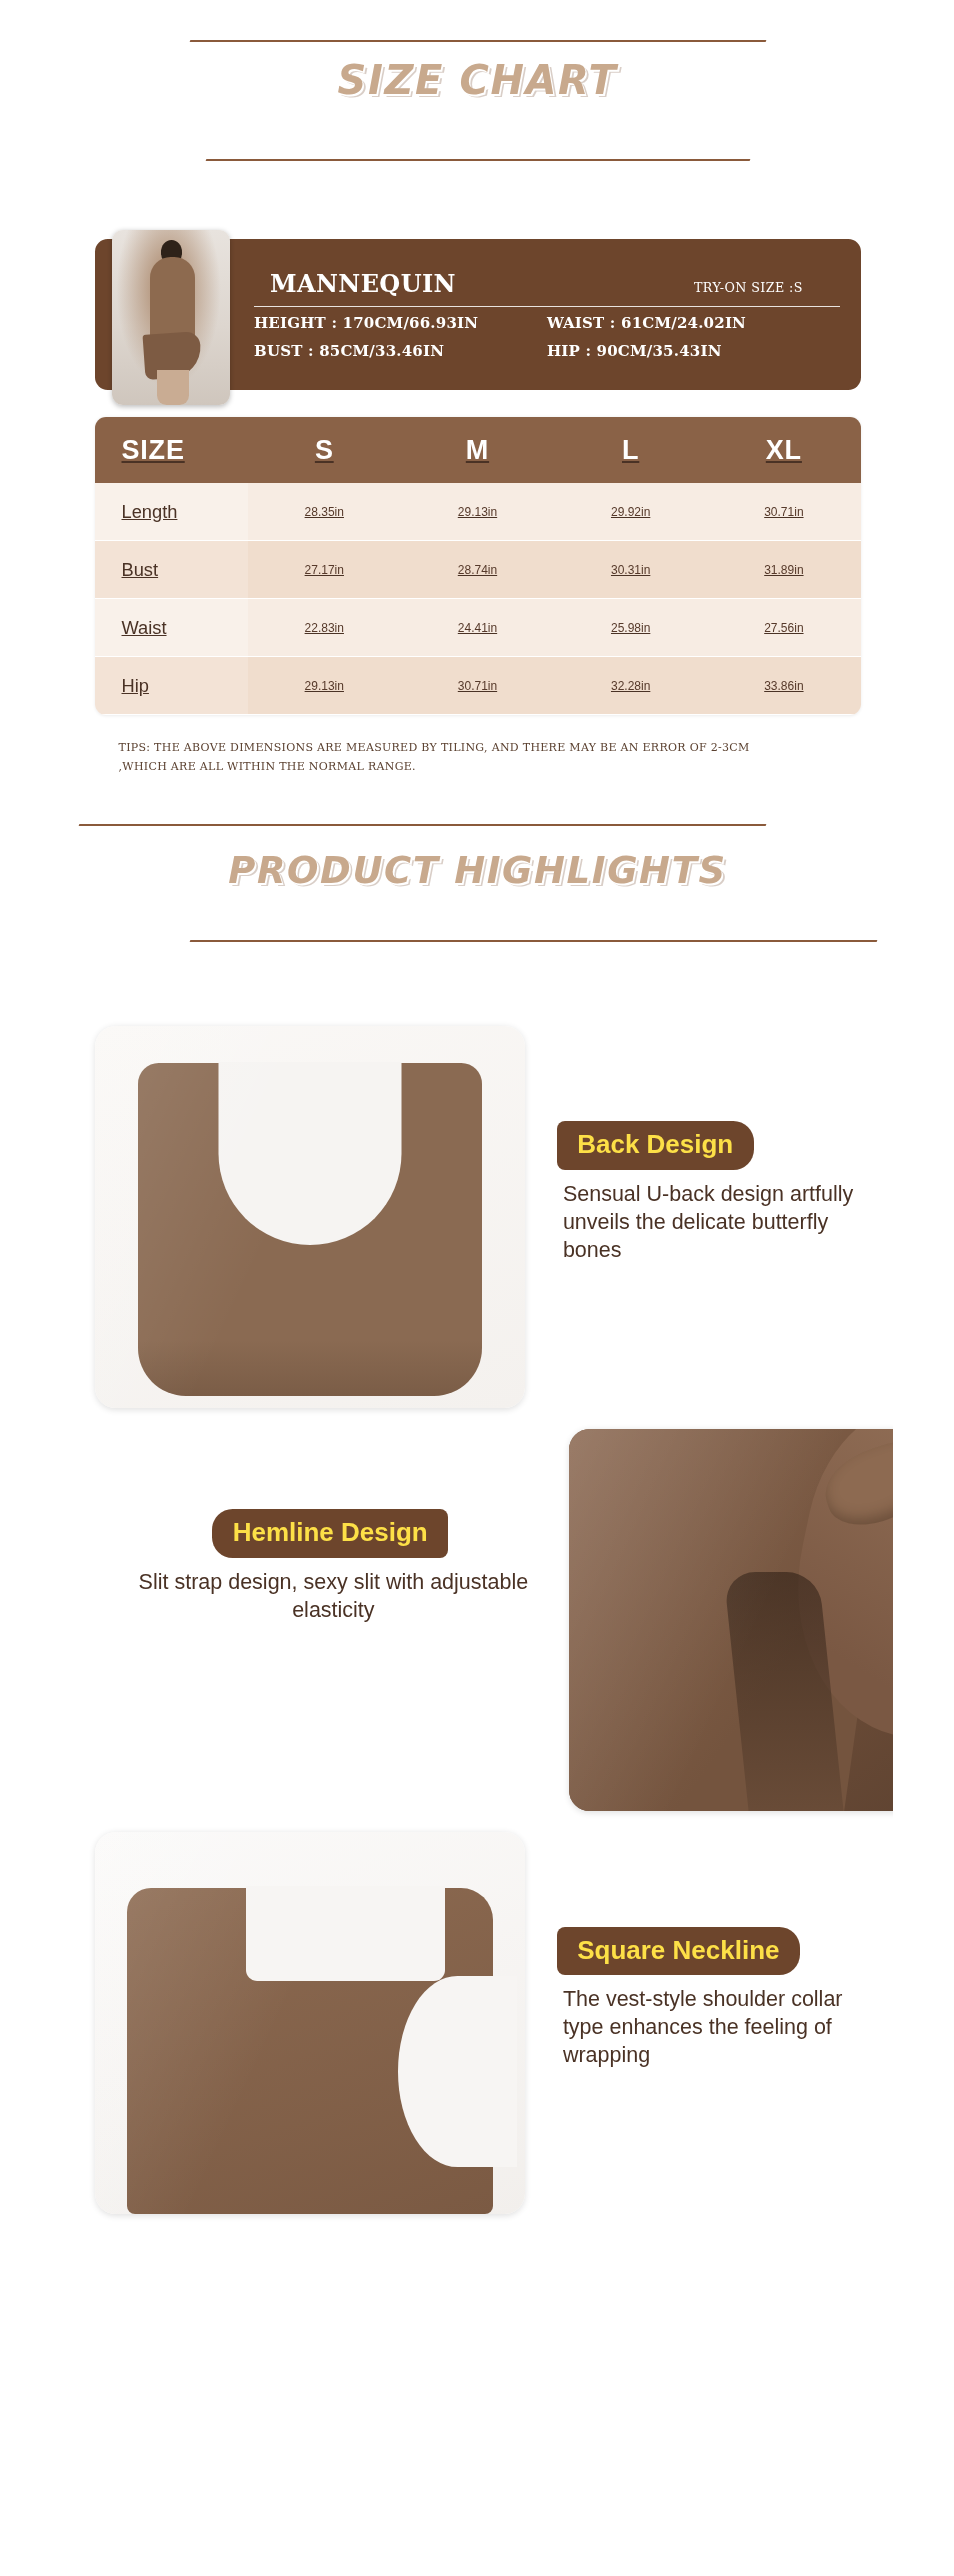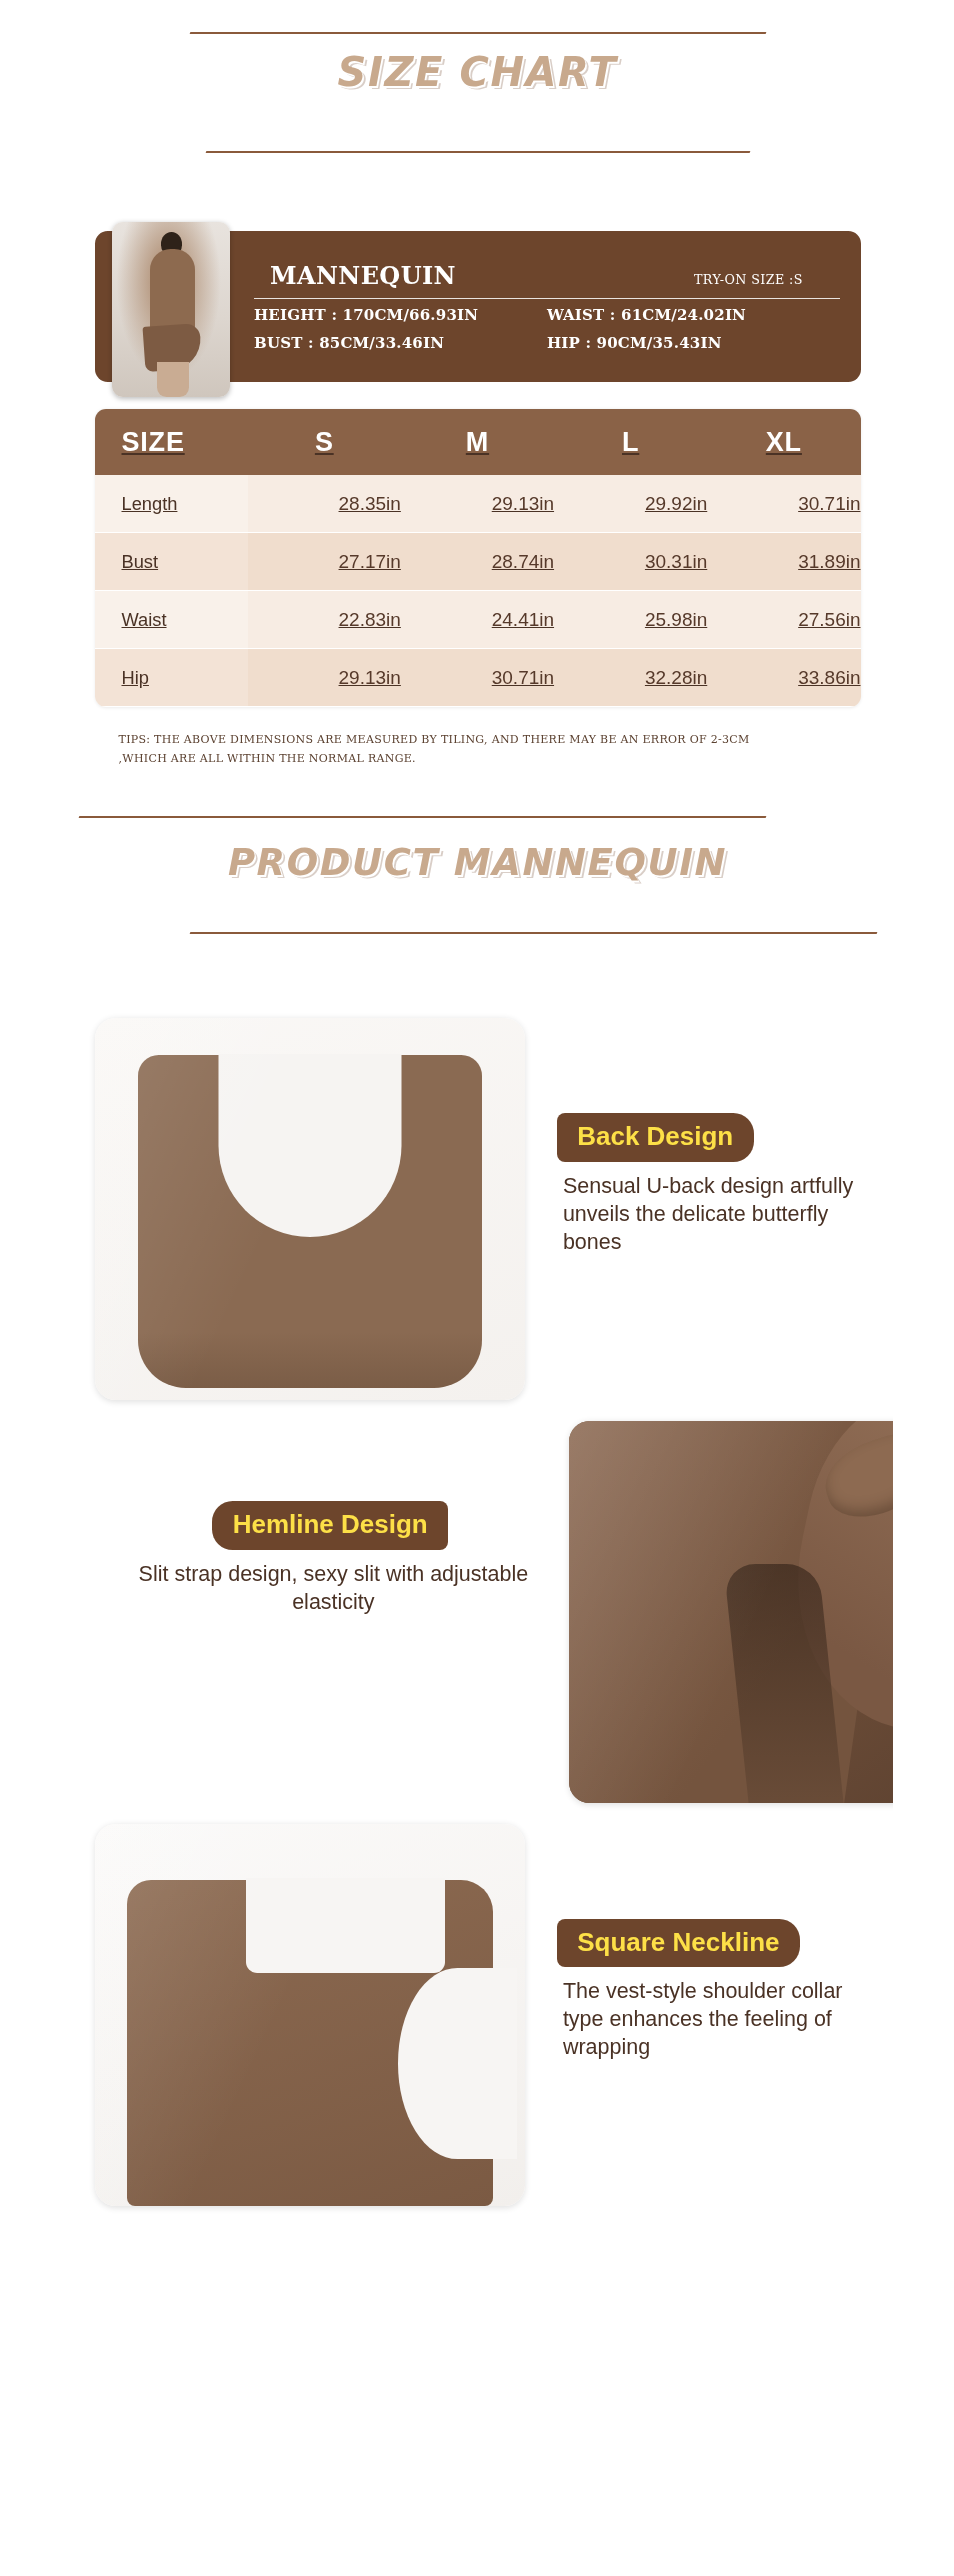--- a/index.html
+++ b/index.html
@@ -4,21 +4,21 @@
 <style>
   html,body{margin:0;padding:0;background:#ffffff;}
   body{
     width:955px;
     font-family:"Liberation Sans", sans-serif;
     color:#4a3225;
     -webkit-font-smoothing:antialiased;
   }
   .page{
     width:830px;
-    margin:0 auto;
+    margin:8px auto;
     position:relative;
     overflow:hidden;
   }
 
   
   .heading-block{
     position:relative;
     padding:37px 0 27px;
     text-align:center;
   }
@@ -170,22 +170,22 @@
     background:#8a6247;
     color:#fff;
     font-size:27px;
     font-weight:bold;
     padding:17.5px 0;
     text-align:center;
     letter-spacing:0.8px;
   }
   table.size-table th:first-child{text-align:left;padding-left:27px;}
   table.size-table td{
-    text-align:right;
-    font-size:19px;
+    text-align:center;
+    font-size:12px;
     color:#56392a;
     padding:17.5px 0;
     border-bottom:0.8px solid #fff;
   }
   table.size-table td.rowlabel{
     text-align:left;
     padding-left:27px;
     font-size:18.3px;
     color:#4a3225;
   }
@@ -430,21 +430,21 @@
     </table>
   </div>
 
   <div class="tips">
     <div>TIPS: THE ABOVE DIMENSIONS ARE MEASURED BY TILING, AND THERE MAY BE AN ERROR OF 2-3CM</div>
     <div>,WHICH ARE ALL WITHIN THE NORMAL RANGE.</div>
   </div>
 
   <div class="heading-block ph-head">
     <div class="rule slanted rule-top"></div>
-    <div class="heading-title">PRODUCT MANNEQUIN</div>
+    <div class="heading-title">PRODUCT HIGHLIGHTS</div>
     <div class="rule slanted rule-bot"></div>
   </div>
 
   <div class="highlight row-a">
     <div class="hl-photo photo-back">
       <div class="garment-back"></div>
       <div class="shine"></div>
     </div>
     <div class="hl-text">
       <div class="hl-label">Back Design</div>

